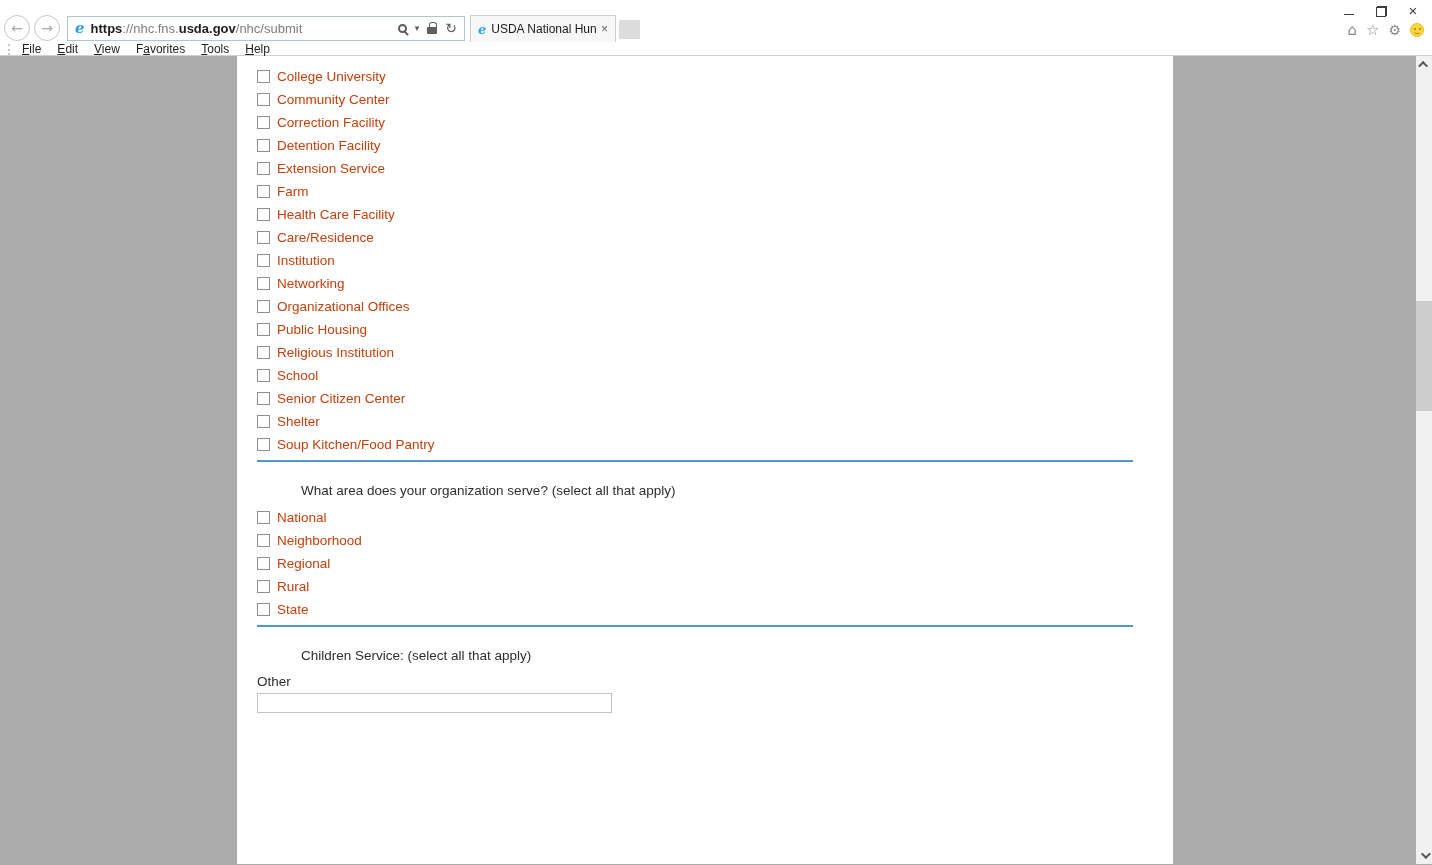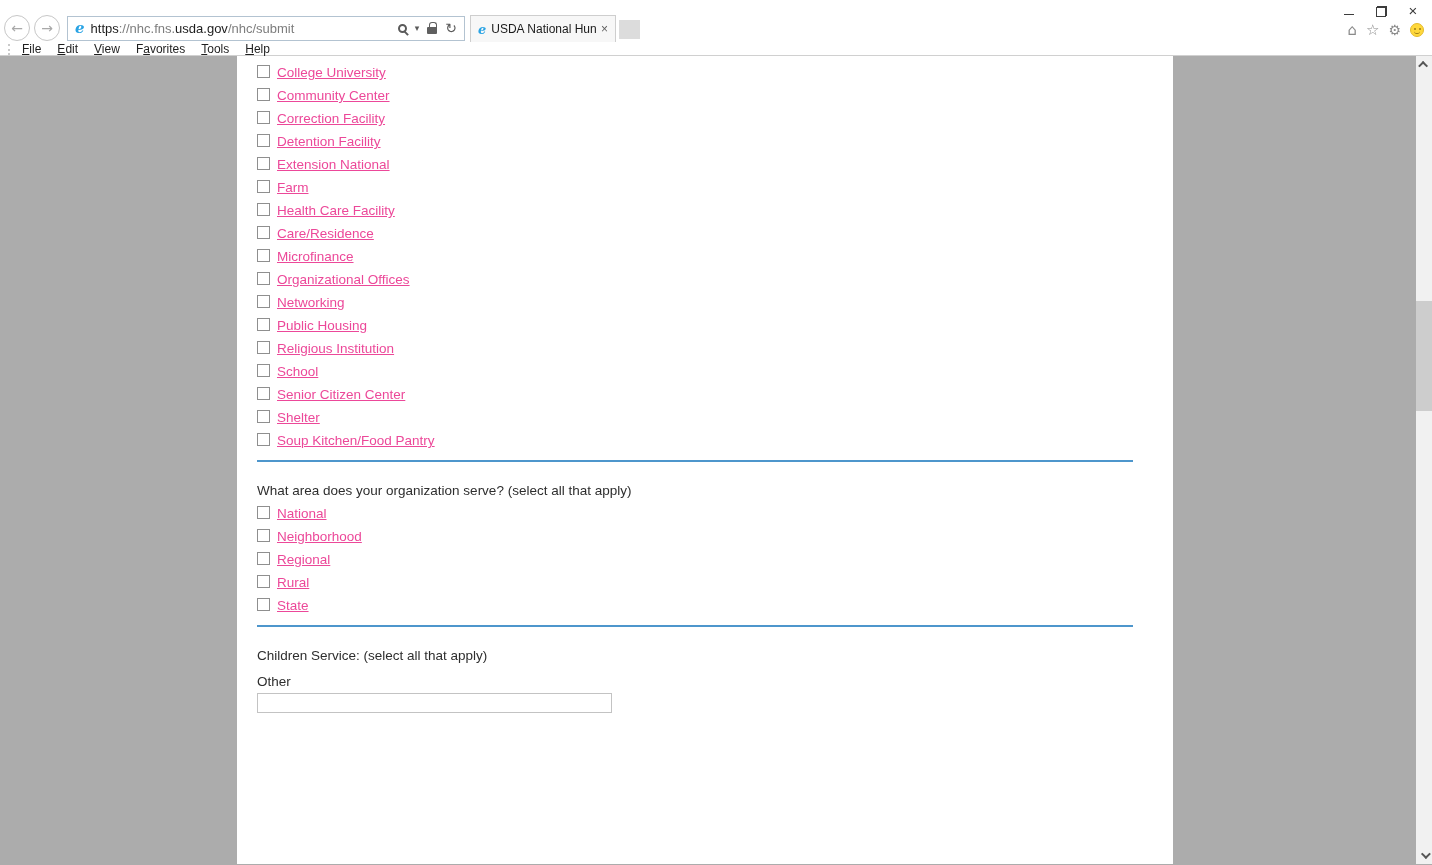--- a/index.html
+++ b/index.html
@@ -40,21 +40,21 @@
     margin-left:7px; width:398px; height:25px;
     border:1px solid #b3c3d1; background:#fff;
     display:flex; align-items:center; padding:0 5px;
     font-size:13px; white-space:nowrap;
   }
   .ie-e {
     color:#29a3e4; font-weight:bold; font-style:italic;
     font-size:15px; margin:0 6px 0 2px;
     font-family:"DejaVu Serif", serif; line-height:1;
   }
-  .u-dark { color:#1d1d1d; font-weight:normal; }
+  .u-dark { color:#1d1d1d; font-weight:bold; }
   .u-gray { color:#7d7d7d; }
   .addr-right { margin-left:auto; display:flex; align-items:center; gap:8px; padding-right:2px; }
   .mag { position:relative; width:9px; height:9px; border:2px solid #5a5a5a; border-radius:50%; }
   .mag::after { content:""; position:absolute; width:6px; height:2px; background:#5a5a5a; transform:rotate(45deg); bottom:-3px; right:-4px; }
   .caret { color:#5a5a5a; font-size:9px; font-family:"DejaVu Sans", sans-serif; }
   .lock { position:relative; width:10px; height:7px; background:#5f5f5f; border-radius:1px; margin-top:5px; }
   .lock::before { content:""; position:absolute; top:-5px; left:2px; width:6px; height:6px; border:1.5px solid #5f5f5f; border-bottom:none; border-radius:3px 3px 0 0; }
   .refresh { color:#5a5a5a; font-size:14px; font-family:"DejaVu Sans", sans-serif; }
 
   .tab {
@@ -88,26 +88,26 @@
   .menu-item { padding:0 8px; cursor:default; }
   .accel { text-decoration:underline; }
 
   
   .page { position:relative; height:808px; background:#acacac; }
   .content {
     position:absolute; left:237px; top:0; width:936px; height:808px;
     background:#ffffff; padding:9px 40px 0 20px; overflow:hidden;
   }
 
-  .row { display:flex; align-items:flex-start; height:23px; font-size:13.5px; color:#ec4899;text-decoration:underline; }
+  .row { display:flex; align-items:center; height:23px; font-size:13.5px; color:#c2410c; }
   .cb { width:13px; height:13px; border:1px solid #8f8f8f; background:#fff; margin-right:7px; flex:none; }
   .cb-label { line-height:15px; }
 
   .divider { border:none; border-top:2px solid #4e96cc; margin:4px 0 0 0; }
-  .question { margin-top:21px; margin-bottom:8px; font-size:13.5px; color:#2e2e2e; }
+  .question { margin-top:21px; margin-bottom:8px; font-size:13.5px; color:#2e2e2e;margin-left:44px; }
 
   .other-label { margin-top:11px; font-size:13.5px; color:#2e2e2e; }
   .other-input {
     display:block; margin-top:4px; width:355px; height:20px;
     border:1px solid #c3c3c3; font-size:13px; padding:1px 5px;
     outline:none; font-family:"Liberation Sans", sans-serif;
   }
 
   
   .scrollbar { position:absolute; top:0; right:0; width:16px; height:808px; background:#f1f1f1; }
@@ -197,51 +197,51 @@
     <span class="cb-label">Correction Facility</span>
   </label>
 
   <label class="row">
     <span class="cb"></span>
     <span class="cb-label">Detention Facility</span>
   </label>
 
   <label class="row">
     <span class="cb"></span>
-    <span class="cb-label">Extension National</span>
+    <span class="cb-label">Extension Service</span>
   </label>
 
   <label class="row">
     <span class="cb"></span>
     <span class="cb-label">Farm</span>
   </label>
 
   <label class="row">
     <span class="cb"></span>
     <span class="cb-label">Health Care Facility</span>
   </label>
 
   <label class="row">
     <span class="cb"></span>
     <span class="cb-label">Care/Residence</span>
   </label>
 
   <label class="row">
     <span class="cb"></span>
-    <span class="cb-label">Microfinance</span>
+    <span class="cb-label">Institution</span>
+  </label>
+
+  <label class="row">
+    <span class="cb"></span>
+    <span class="cb-label">Networking</span>
   </label>
 
   <label class="row">
     <span class="cb"></span>
     <span class="cb-label">Organizational Offices</span>
-  </label>
-
-  <label class="row">
-    <span class="cb"></span>
-    <span class="cb-label">Networking</span>
   </label>
 
   <label class="row">
     <span class="cb"></span>
     <span class="cb-label">Public Housing</span>
   </label>
 
   <label class="row">
     <span class="cb"></span>
     <span class="cb-label">Religious Institution</span>

